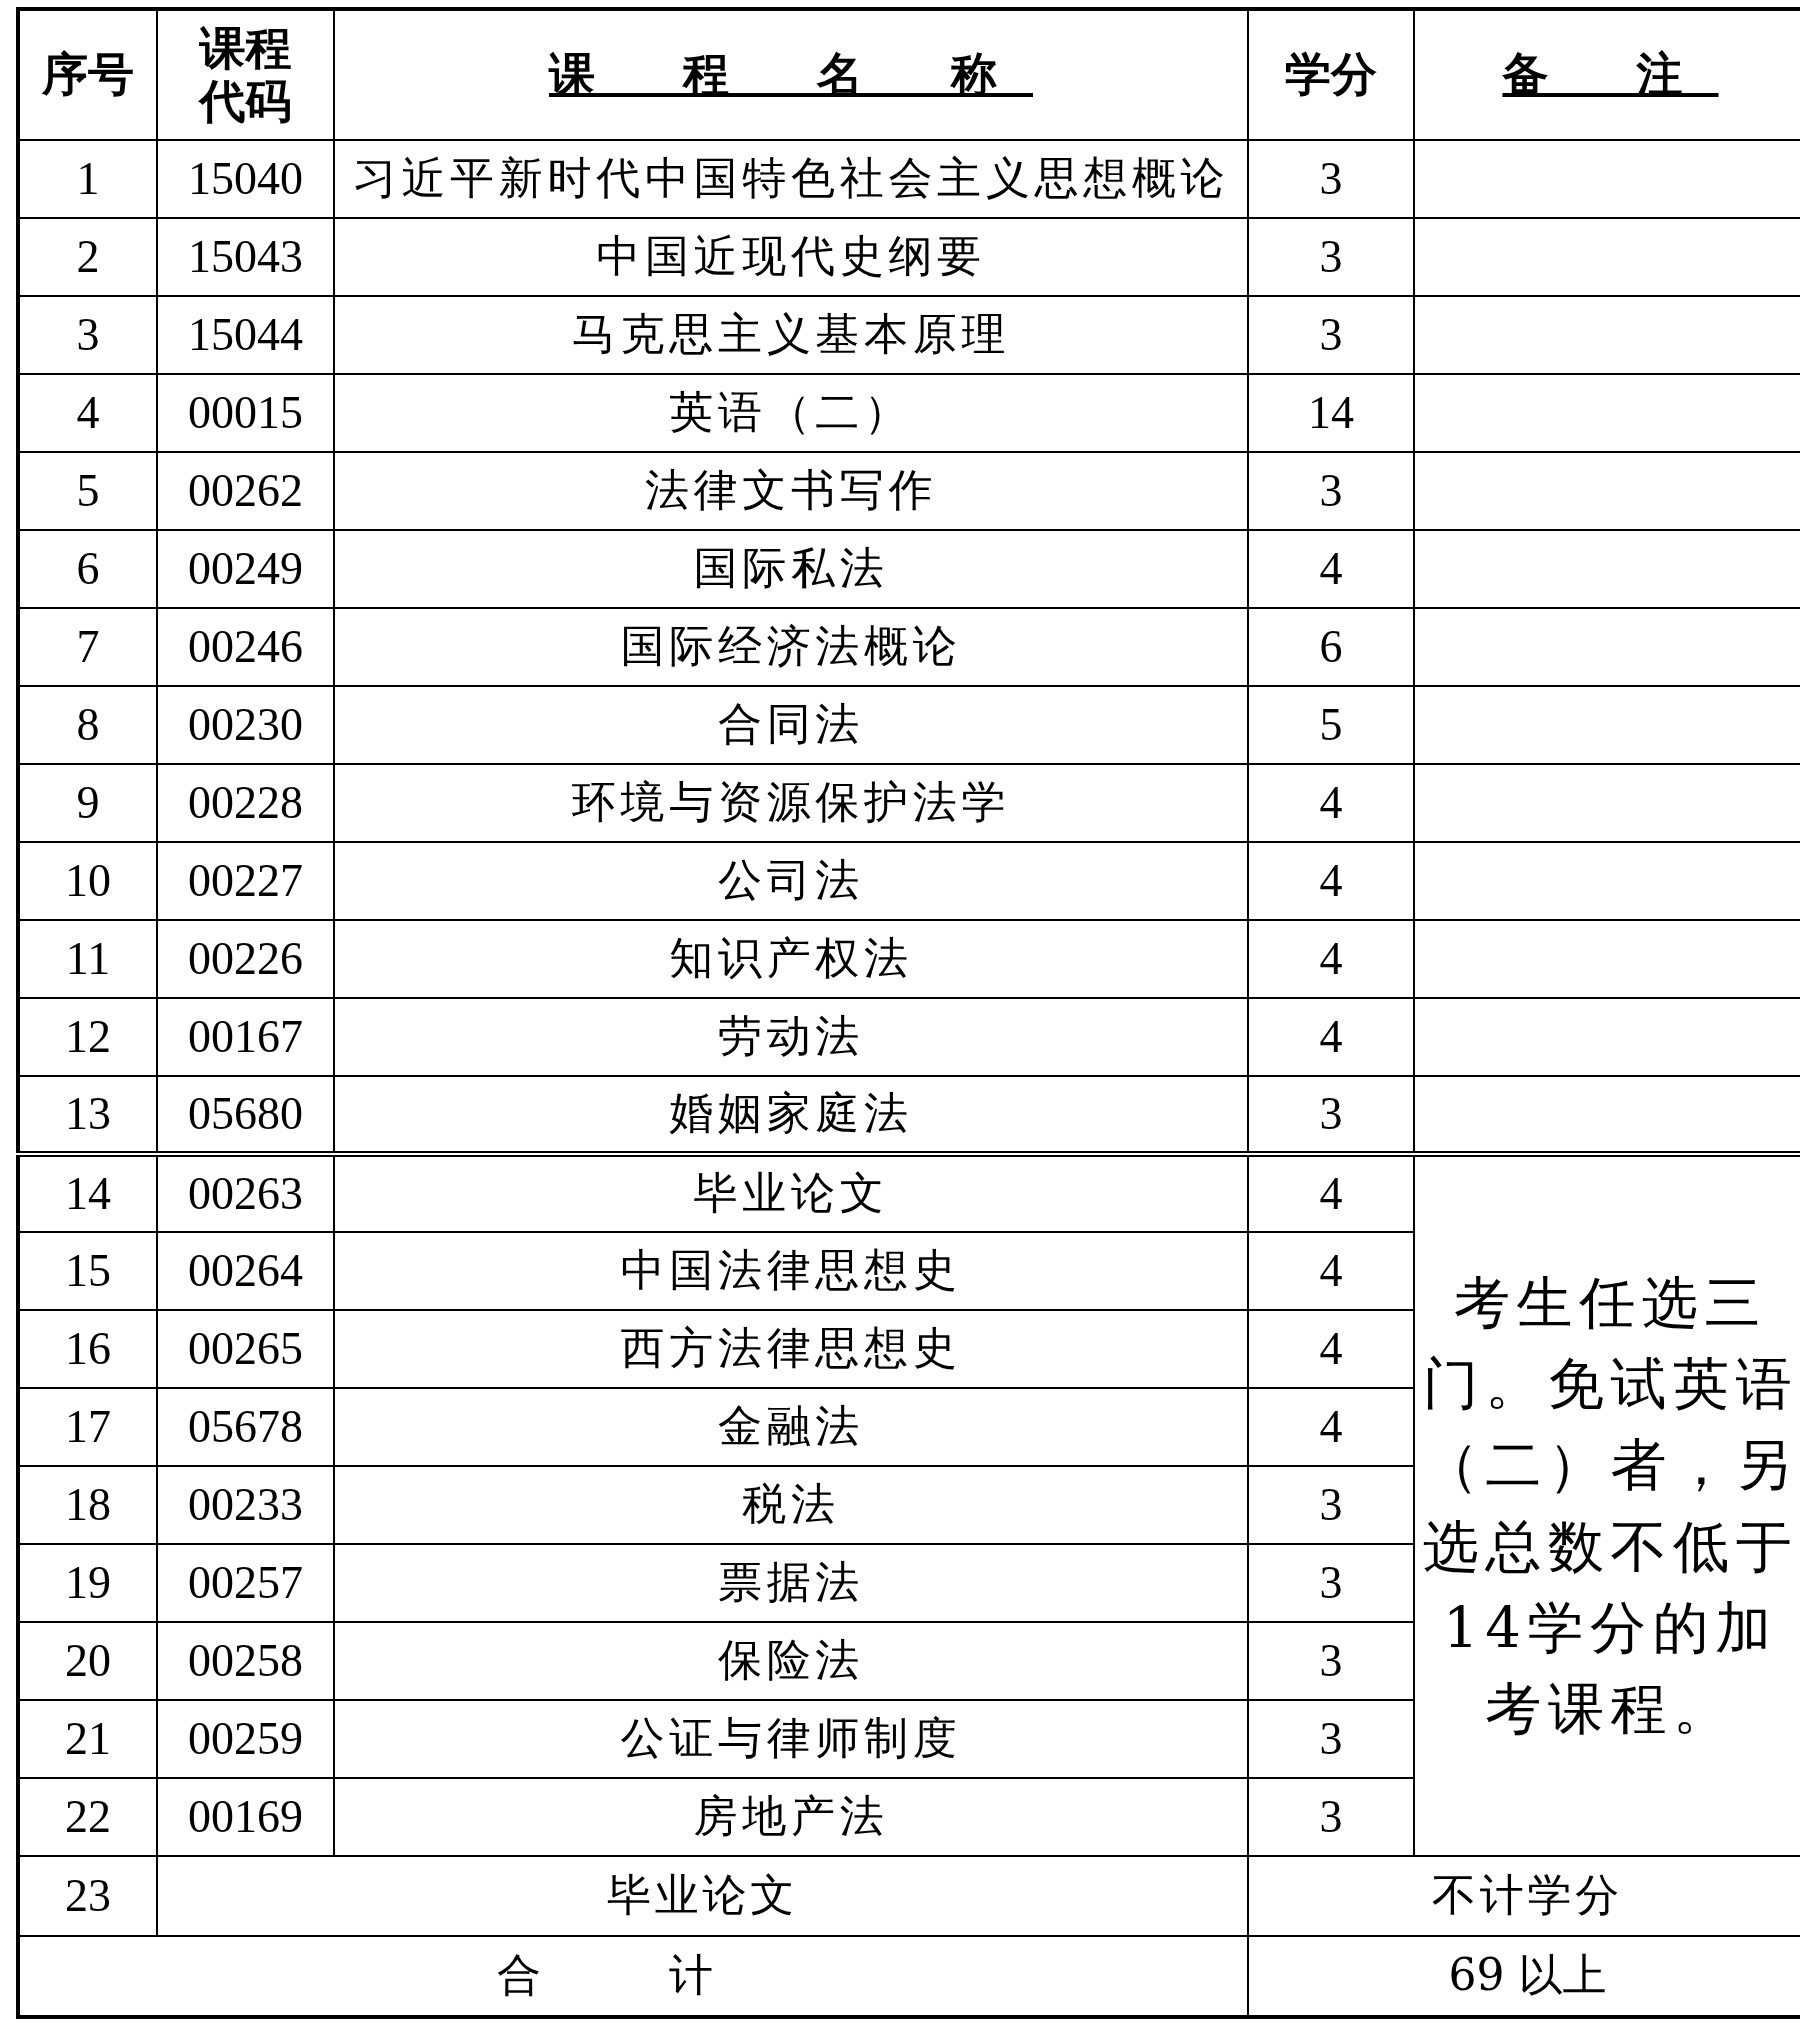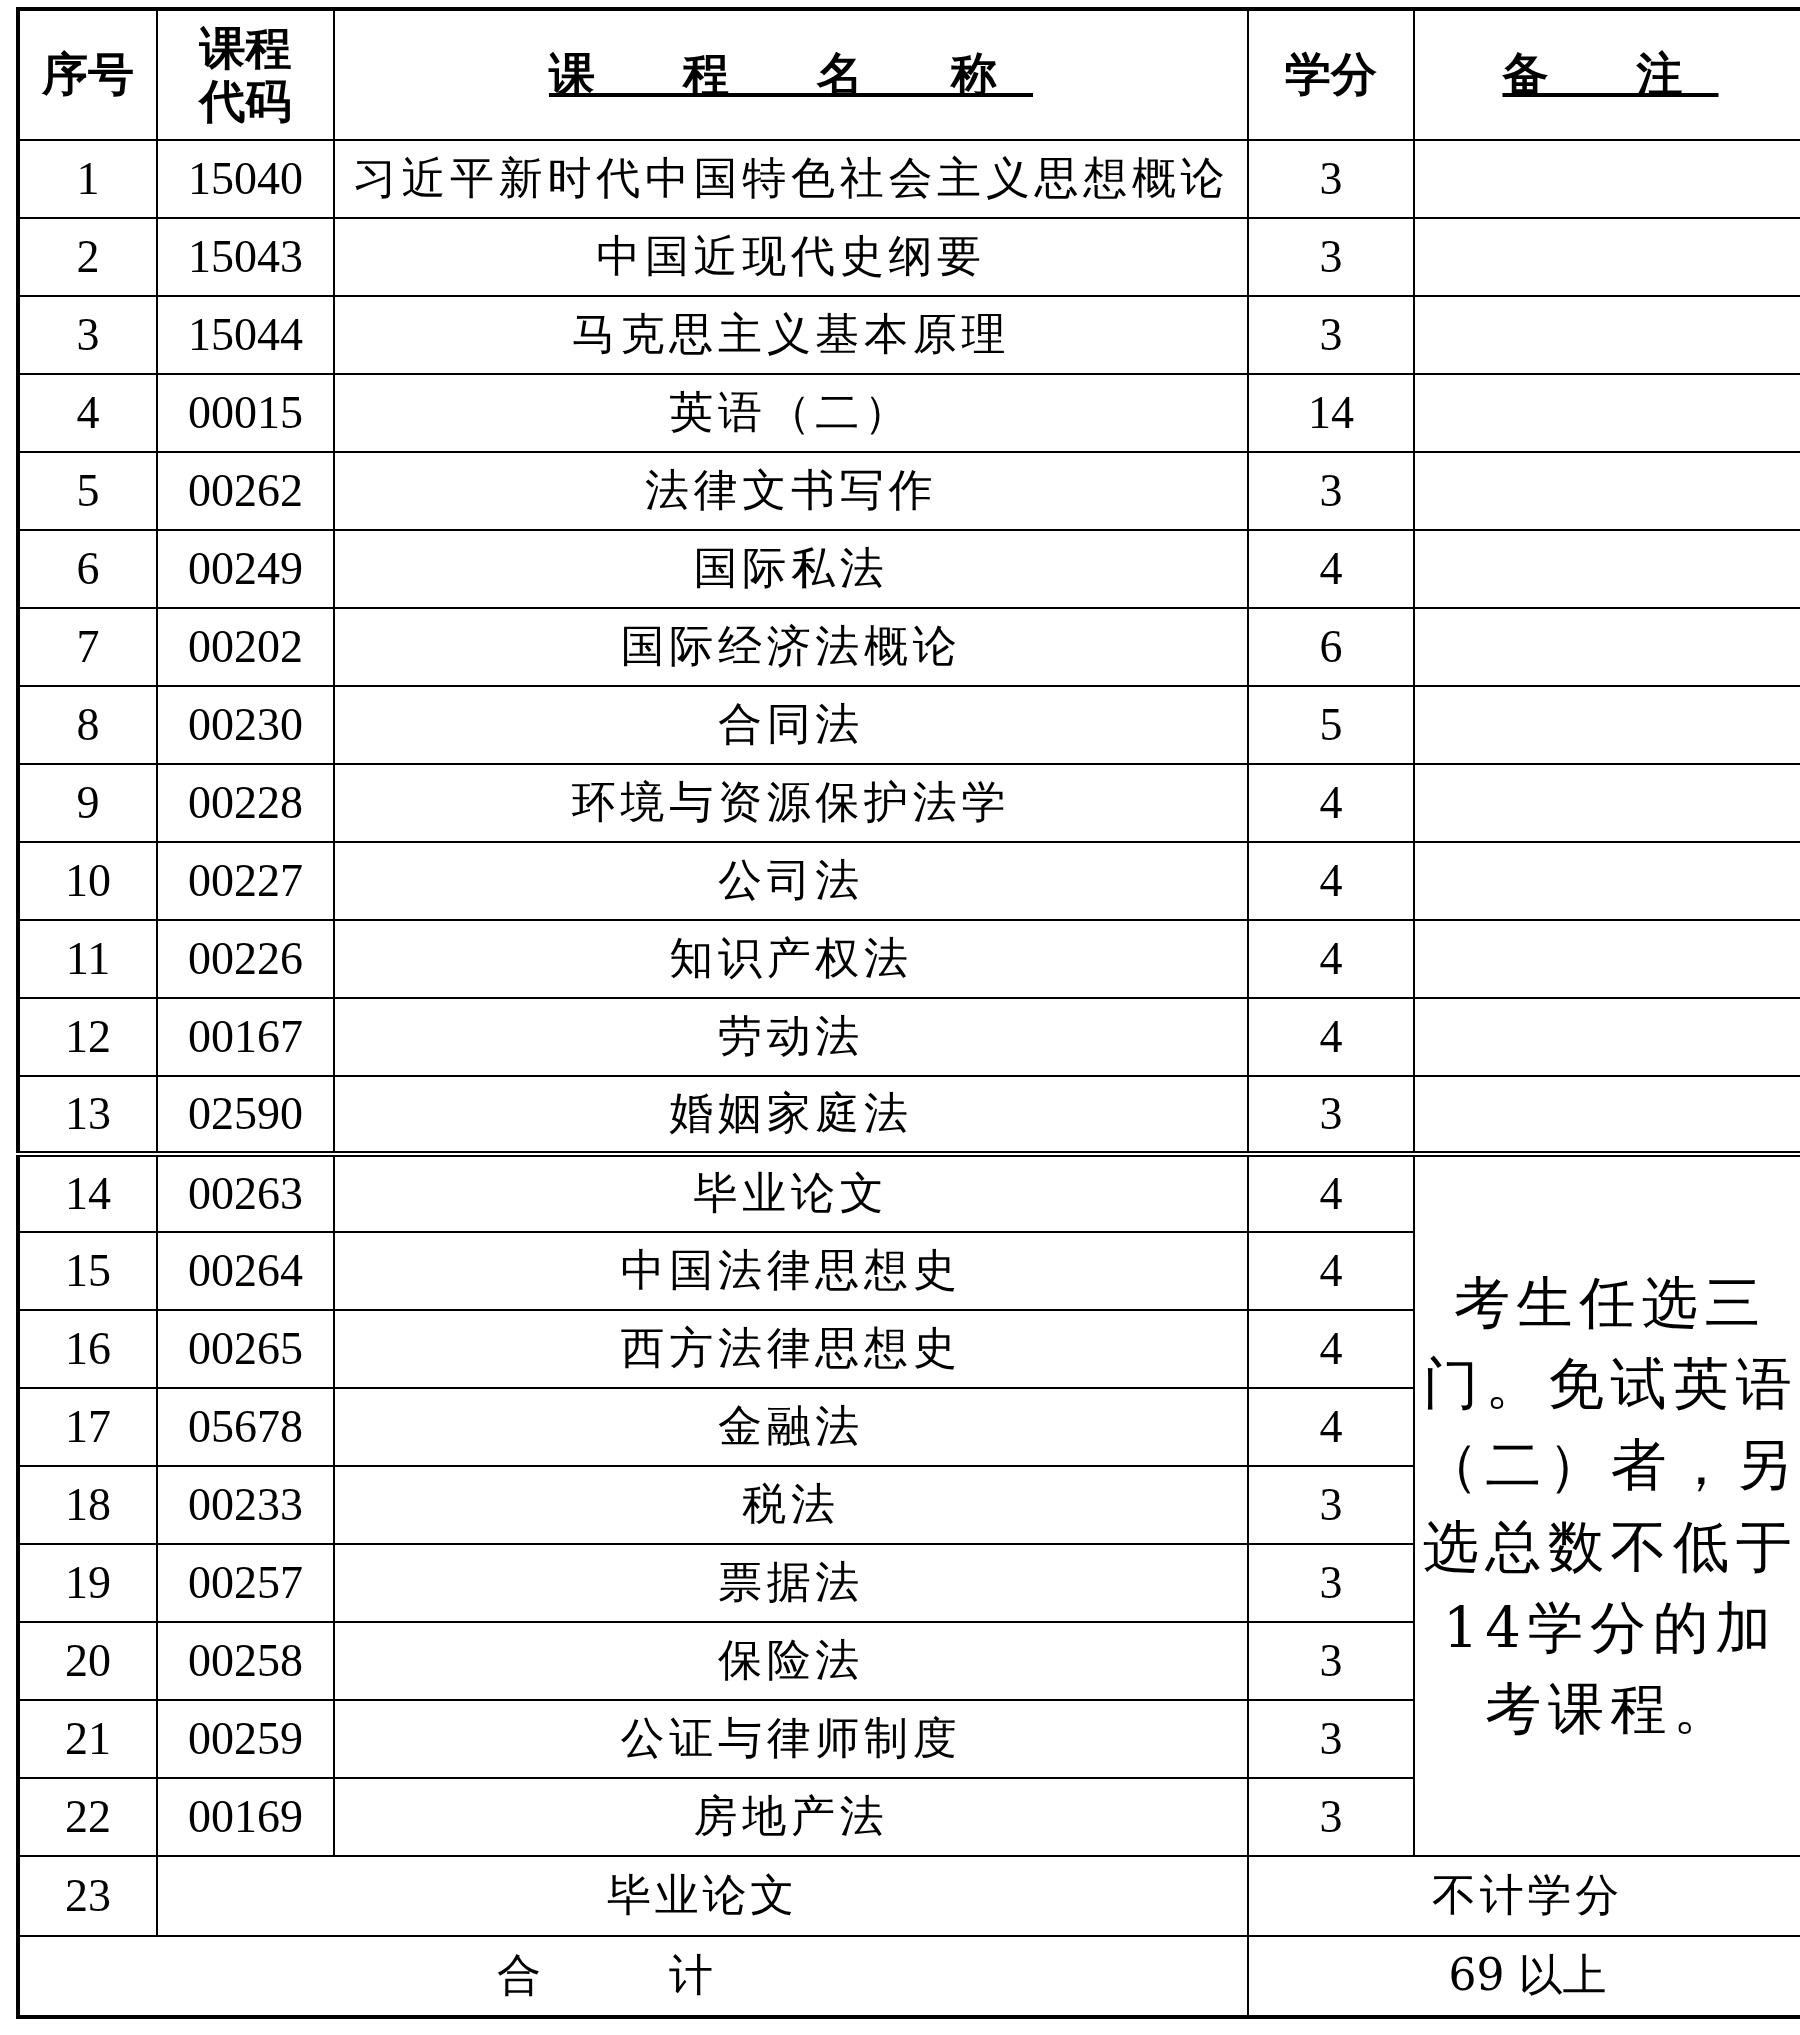--- a/index.html
+++ b/index.html
@@ -89,21 +89,21 @@
       </tr>
       <tr class="row">
         <td class="num">6</td>
         <td class="num">00249</td>
         <td class="name">国际私法</td>
         <td class="num">4</td>
         <td></td>
       </tr>
       <tr class="row">
         <td class="num">7</td>
-        <td class="num">00202</td>
+        <td class="num">00246</td>
         <td class="name">国际经济法概论</td>
         <td class="num">6</td>
         <td></td>
       </tr>
       <tr class="row">
         <td class="num">8</td>
         <td class="num">00230</td>
         <td class="name">合同法</td>
         <td class="num">5</td>
         <td></td>
@@ -131,21 +131,21 @@
       </tr>
       <tr class="row">
         <td class="num">12</td>
         <td class="num">00167</td>
         <td class="name">劳动法</td>
         <td class="num">4</td>
         <td></td>
       </tr>
       <tr class="row sep">
         <td class="num">13</td>
-        <td class="num">02590</td>
+        <td class="num">05680</td>
         <td class="name">婚姻家庭法</td>
         <td class="num">3</td>
         <td></td>
       </tr>
       <tr class="row">
         <td class="num">14</td>
         <td class="num">00263</td>
         <td class="name">毕业论文</td>
         <td class="num">4</td>
         <td class="note" rowspan="9">考生任选三门。免试英语（二）者，另选总数不低于14学分的加考课程。</td>

